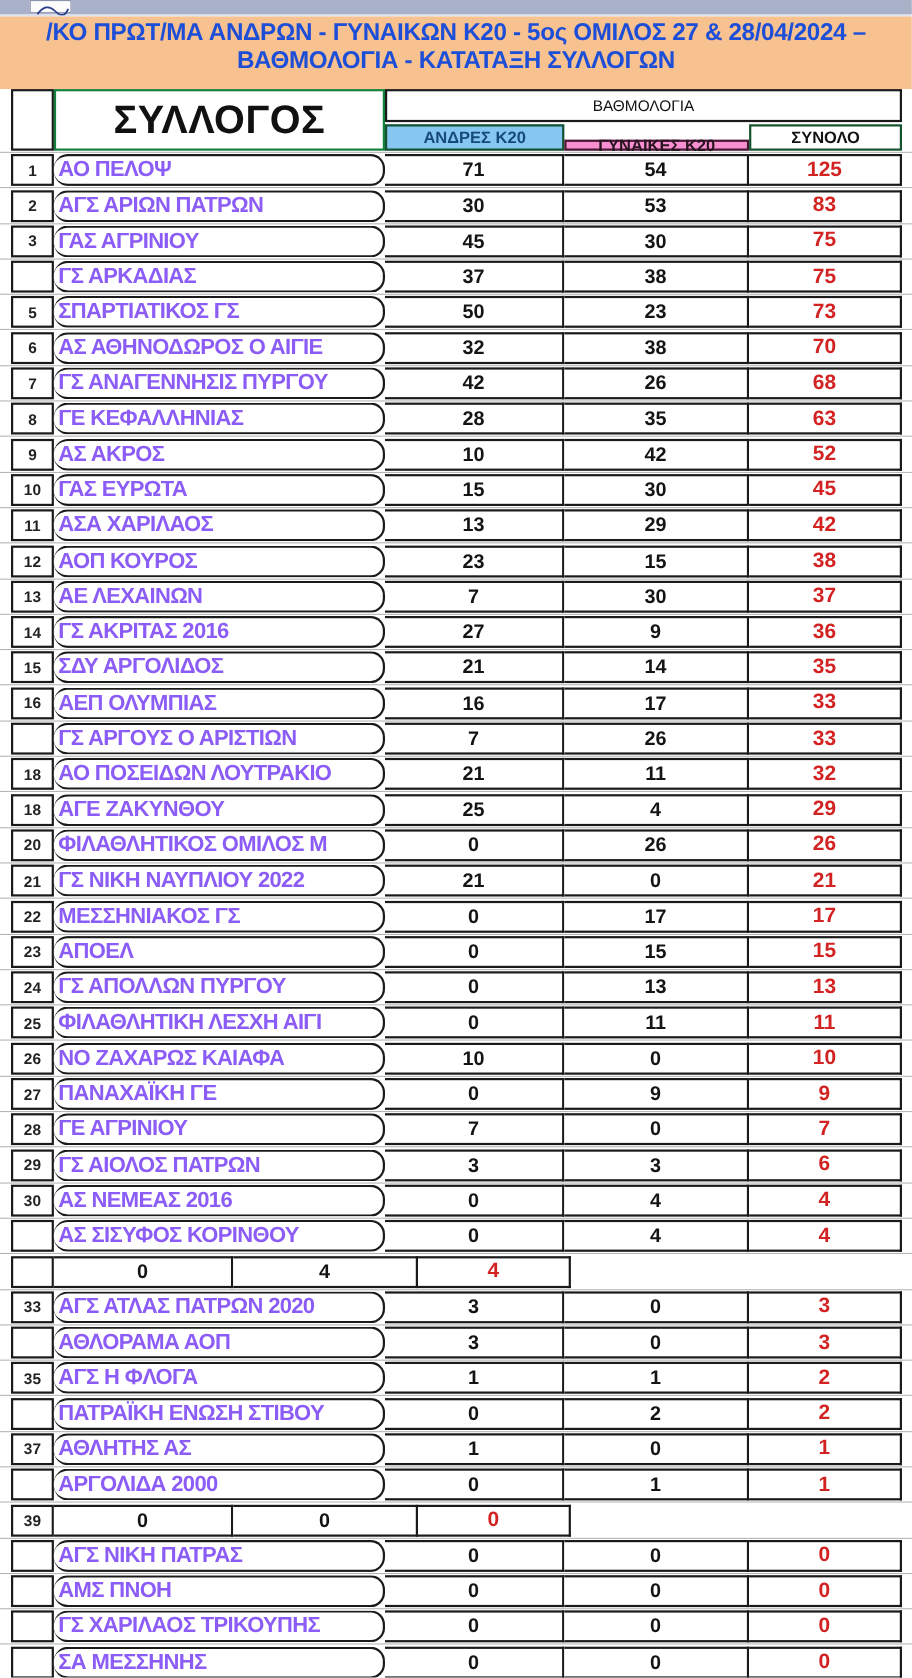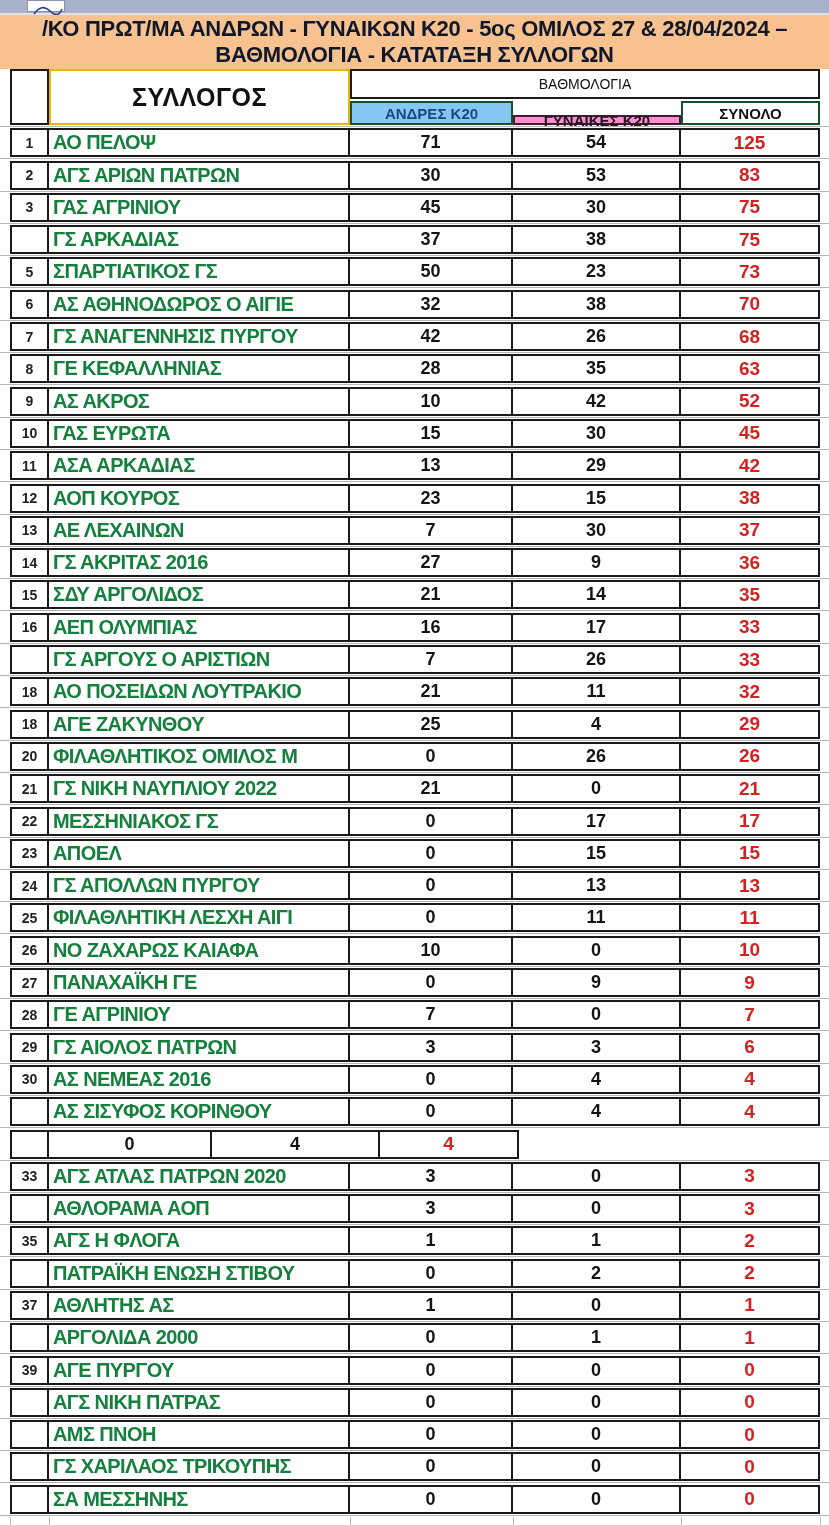--- a/index.html
+++ b/index.html
@@ -6,33 +6,33 @@
   html,body { width: 829px; height: 1525px; overflow: hidden; background: #fff;
               font-family: "Liberation Sans", sans-serif; }
 
   
   .topbar { height: 13px; background: #a8b1c7; position: relative; }
   .logo-box { position: absolute; left: 27px; top: 0; width: 38px; height: 12px;
               background: #fdfdfd; border: 1px solid #8a93ad; }
   .topbar-strip { height: 2px; background: #e0e4ee; }
 
   
-  .title-block { height: 54px; background: #f7c190; text-align: center;
-                 font-weight: bold; font-size: 22px; line-height: 26px; color: #0f172a;
+  .title-block { height: 66px; background: #f7c190; text-align: center;
+                 font-weight: bold; font-size: 22px; line-height: 26px; color: #1d4ed8;
                  white-space: nowrap; overflow: hidden; padding-top: 1px;
                  letter-spacing: -0.3px; }
 
   
   .hdr { display: grid;
          grid-template-columns: 10px 39px 301px 163px 168px 139px 9px;
          grid-template-rows: 30px 2px 24px; background: #fff; }
   .h-rank  { grid-area: 1/2/4/3; border: 2px solid #1a1a1a; background: #fff; }
-  .h-club  { grid-area: 1/3/4/4; border: 2px solid #eab308; display: flex;
+  .h-club  { grid-area: 1/3/4/4; border: 2px solid #15803d; display: flex;
              align-items: center; justify-content: center; font-weight: bold;
-             font-size: 25px; letter-spacing: 0.5px; color: #111; }
+             font-size: 36px; letter-spacing: 0.5px; color: #111; }
   .h-bath  { grid-area: 1/4/2/7; border: 2px solid #1a1a1a; display: flex;
              align-items: center; justify-content: center; font-weight: normal;
              font-size: 14px; color: #111; }
   .h-sub   { display: flex; align-items: center; justify-content: center;
              font-weight: bold; font-size: 15px; border: 2px solid #14532d; }
   .h-men   { grid-area: 3/4/4/5; background: #85c6f2; color: #174a7c; }
   .h-women { grid-area: 3/5/4/6; background: #f98fd0; color: #26141f; border-color:#451a33;margin-top:14px; }
   .h-total { grid-area: 3/6/4/7; background: #fff; color: #111; }
 
   
@@ -40,21 +40,21 @@
   .rrow { display: flex; height: 29px; }
   .sliver-l { width: 10px; }
   .sliver-r { width: 9px; }
   .cell { border-top: 2px solid #1a1a1a; border-bottom: 2px solid #1a1a1a;
           border-right: 2px solid #1a1a1a; display: flex; align-items: center;
           justify-content: center; background: #fff; overflow: hidden; }
   .cell.first { border-left: 2px solid #1a1a1a; }
   .rank  { width: 39px; font-weight: bold; font-size: 14px; color: #222; }
   .club  { width: 301px; justify-content: flex-start; padding-left: 4px;
            font-weight: bold; font-size: 20px; letter-spacing: -0.6px;
-           white-space: nowrap; color: #15803d; }
+           white-space: nowrap; color: #8b5cf6; border-radius: 13px; }
   .men   { width: 163px; font-weight: bold; font-size: 18px; color: #141414; }
   .women { width: 168px; font-weight: bold; font-size: 18px; color: #141414; }
   .total { width: 139px; font-weight: bold; font-size: 19px; color: #d22222; }
 
   .rgap { height: 3.3px; position: relative; }
   .rgap::after { content: ""; position: absolute; top: 1px; left: 0; right: 0;
                  height: 1px; background: #b6b6b6; }
 
   
   .bottom-partial { height: 12px; position: relative; background: #fff; }
@@ -185,21 +185,21 @@
     <div class="cell club">ΓΑΣ ΕΥΡΩΤΑ</div>
     <div class="cell men">15</div>
     <div class="cell women">30</div>
     <div class="cell total">45</div>
     <div class="sliver-r"></div>
   </div>
 <div class="rgap"></div>
   <div class="rrow">
     <div class="sliver-l"></div>
     <div class="cell rank first">11</div>
-    <div class="cell club">ΑΣΑ ΑΡΚΑΔΙΑΣ</div>
+    <div class="cell club">ΑΣΑ ΧΑΡΙΛΑΟΣ</div>
     <div class="cell men">13</div>
     <div class="cell women">29</div>
     <div class="cell total">42</div>
     <div class="sliver-r"></div>
   </div>
 <div class="rgap"></div>
   <div class="rrow">
     <div class="sliver-l"></div>
     <div class="cell rank first">12</div>
     <div class="cell club">ΑΟΠ ΚΟΥΡΟΣ</div>
@@ -464,21 +464,20 @@
     <div class="cell club">ΑΡΓΟΛΙΔΑ 2000</div>
     <div class="cell men">0</div>
     <div class="cell women">1</div>
     <div class="cell total">1</div>
     <div class="sliver-r"></div>
   </div>
 <div class="rgap"></div>
   <div class="rrow">
     <div class="sliver-l"></div>
     <div class="cell rank first">39</div>
-    <div class="cell club">ΑΓΕ ΠΥΡΓΟΥ</div>
     <div class="cell men">0</div>
     <div class="cell women">0</div>
     <div class="cell total">0</div>
     <div class="sliver-r"></div>
   </div>
 <div class="rgap"></div>
   <div class="rrow">
     <div class="sliver-l"></div>
     <div class="cell rank first"></div>
     <div class="cell club">ΑΓΣ ΝΙΚΗ ΠΑΤΡΑΣ</div>

